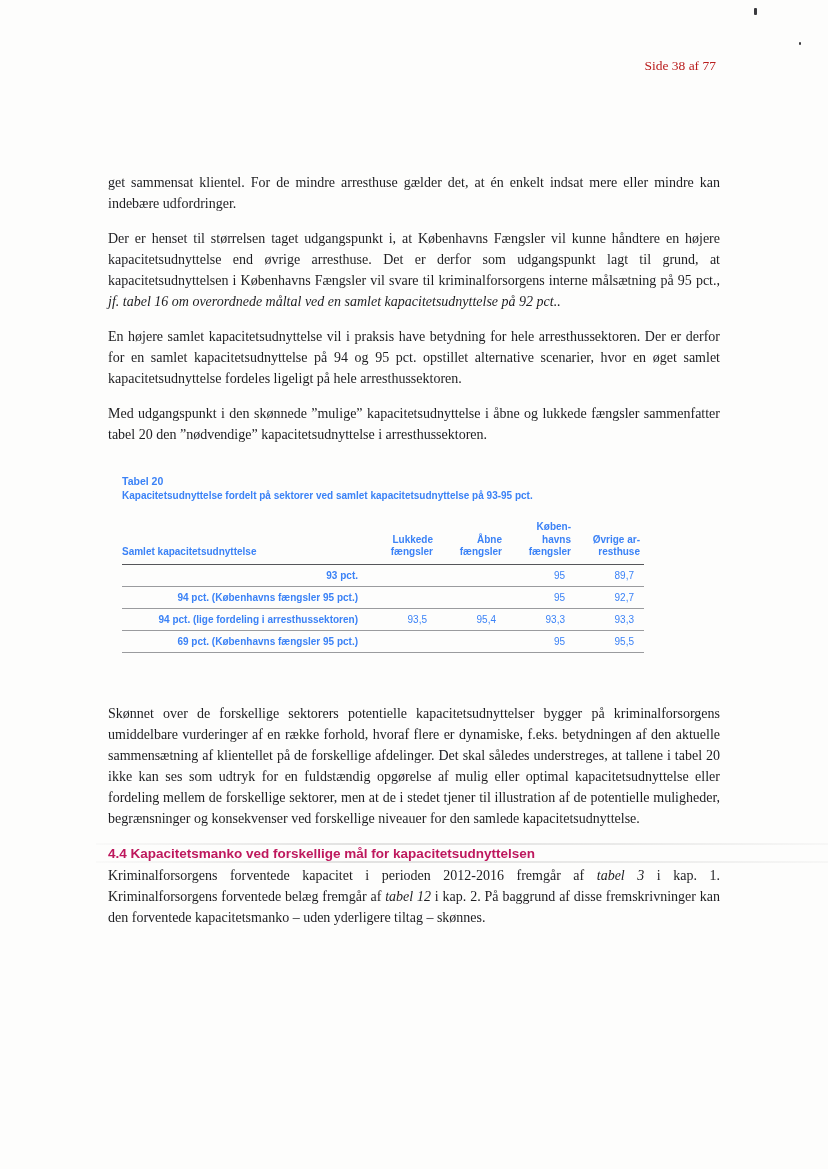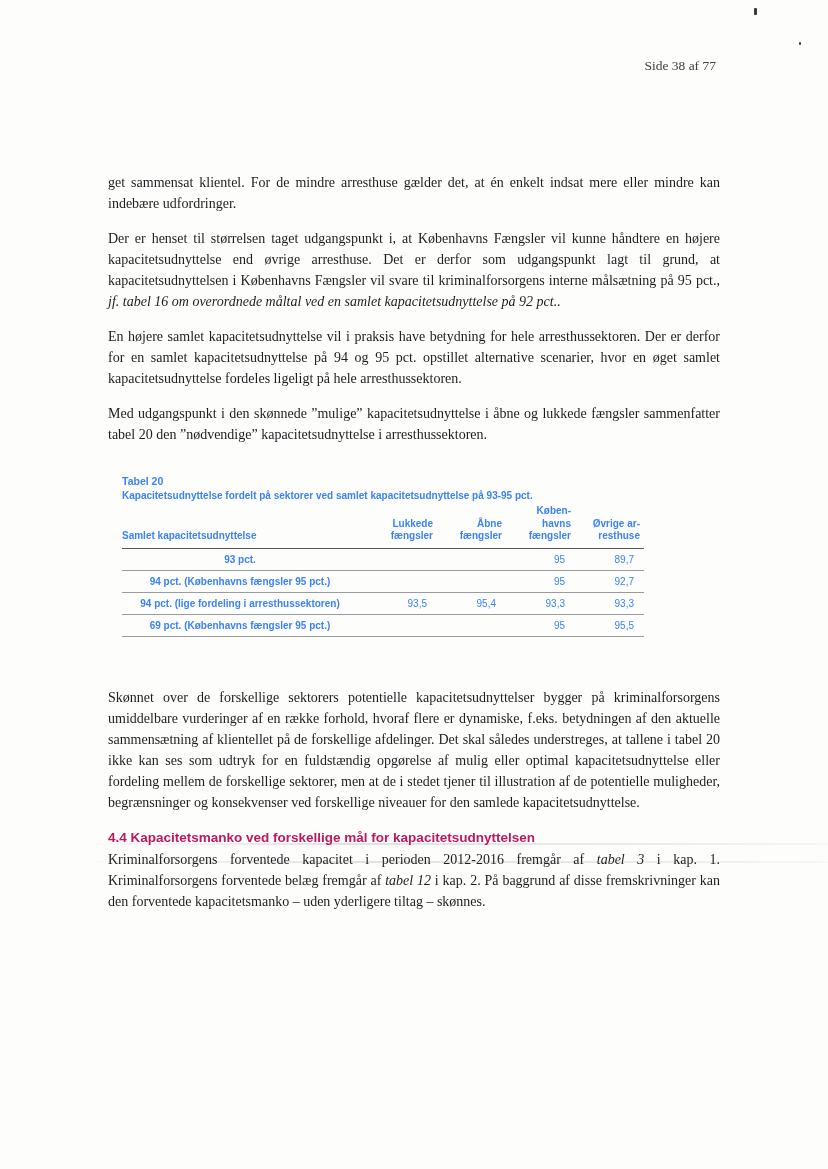--- a/index.html
+++ b/index.html
@@ -14,21 +14,21 @@
     background: #fdfdfc;
     overflow: hidden;
     font-family: "Liberation Serif", serif;
     color: #1d1d20;
   }
   .page-number {
     position: absolute;
     top: 58px;
     right: 112px;
     font-size: 13.5px;
-    color: #404040;
+    color: #b91c1c;
   }
   .content {
     position: absolute;
     left: 108px;
     top: 172px;
     width: 612px;
   }
   .content p {
     margin: 0 0 14px 0;
     font-size: 14px;
@@ -52,21 +52,21 @@
     color: #3b82f6;
   }
   .table-label {
     font-weight: bold;
     font-size: 10.5px;
     margin-bottom: 3px;
   }
   .table-caption {
     font-weight: bold;
     font-size: 10px;
-    margin-bottom: 2px;
+    margin-bottom: 18px;
   }
   table.cap-table {
     border-collapse: collapse;
     width: 100%;
     font-size: 10px;
     table-layout: fixed;
   }
   table.cap-table col.c-label  { width: 246px; }
   table.cap-table col.c-num    { width: 69px; }
   table.cap-table th {
@@ -82,21 +82,21 @@
     text-align: left;
     padding-left: 0;
   }
   table.cap-table td {
     text-align: right;
     padding: 4px 10px 4px 4px;
     border-bottom: 1px solid #9a9b9e;
     height: 13px;
   }
   table.cap-table td.lbl {
-    text-align: center;
+    text-align: right;
     font-weight: bold;
     padding-left: 0;
   }
   
   .scan-streak {
     position: absolute;
     height: 2px;
     pointer-events: none;
     background: linear-gradient(90deg,
       rgba(60,60,60,0.02) 0%,

